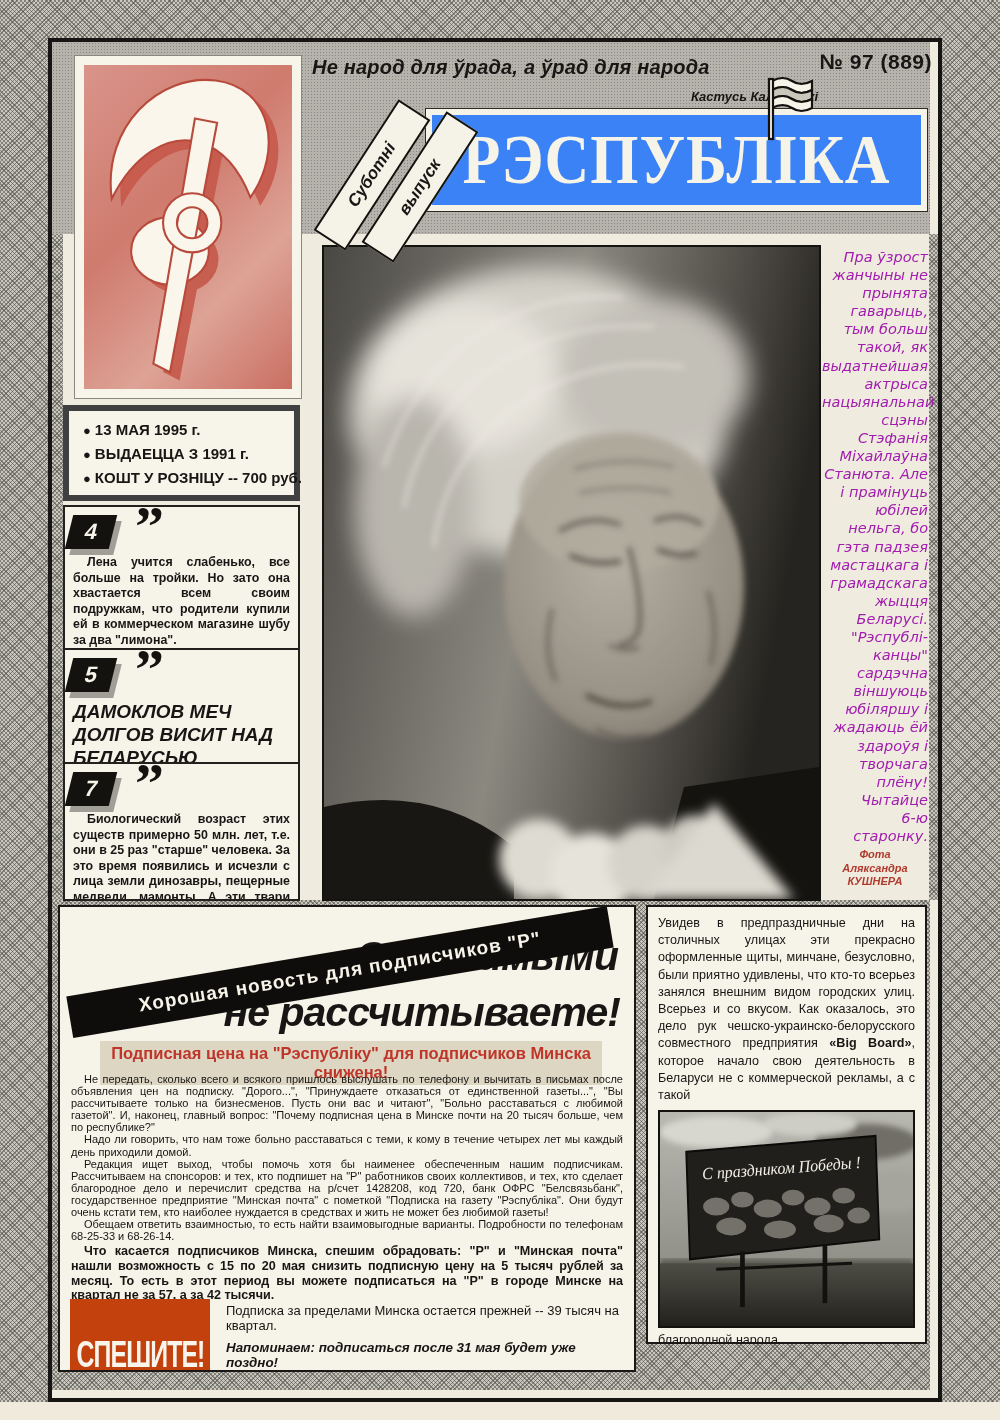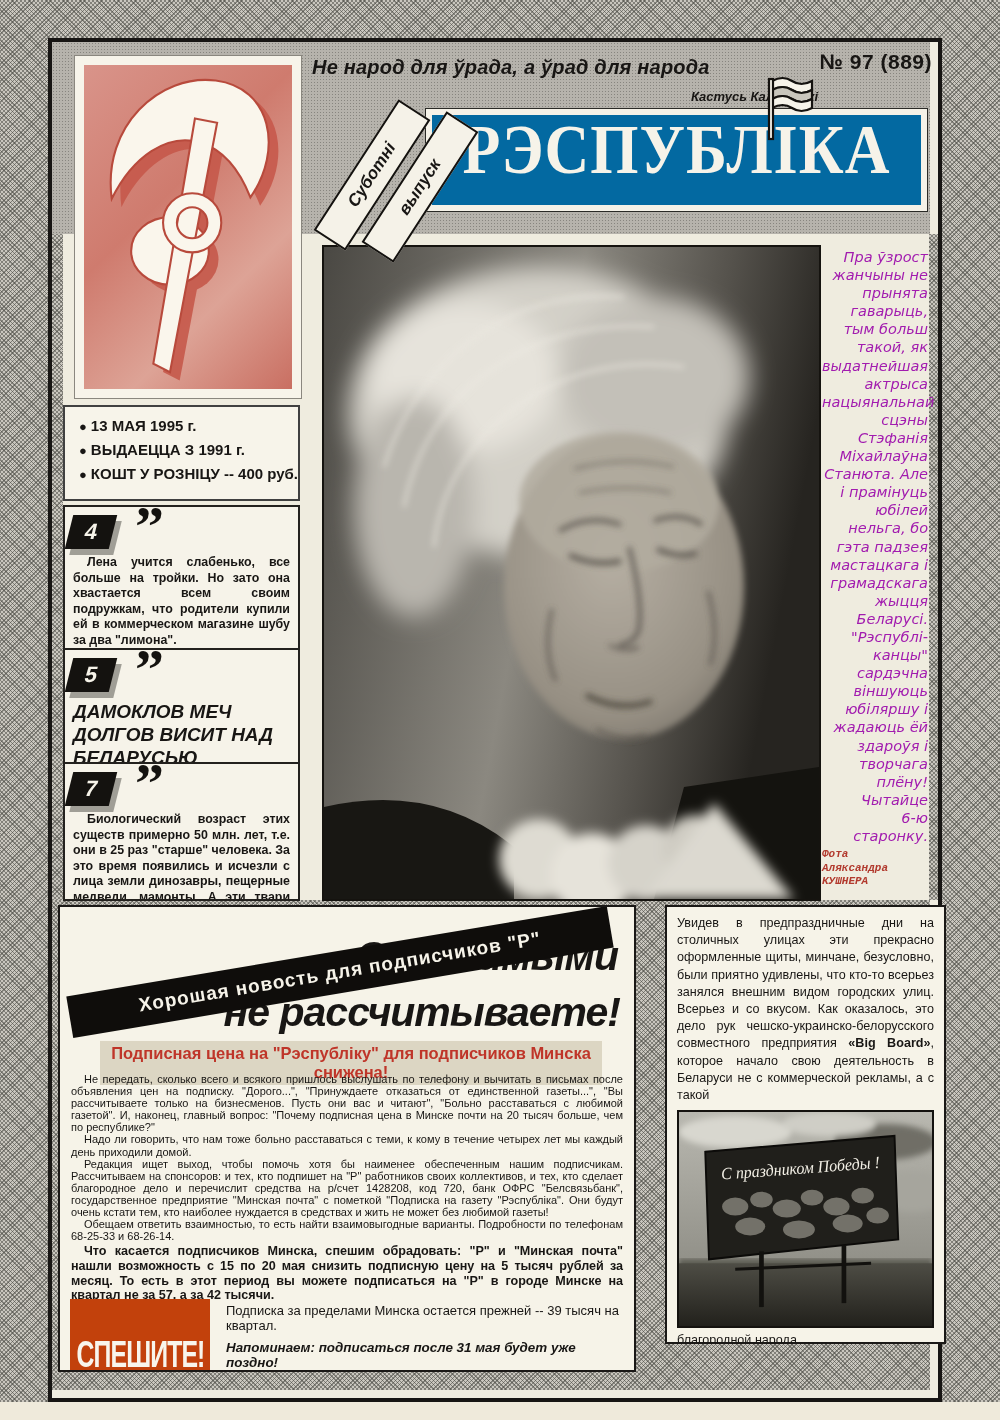--- a/index.html
+++ b/index.html
@@ -13,52 +13,52 @@
   .frame{position:absolute;left:48px;top:38px;width:886px;height:1356px;border:4px solid #171513;background:#efecdf;}
   
   .mh-band{position:absolute;left:0;top:0;width:878px;height:192px;}
   .logo-box{position:absolute;left:22px;top:13px;width:228px;height:344px;background:#f7f4ea;border:1px solid #8a877f;padding:9px;box-sizing:border-box;z-index:5;}
   .logo-inner{width:100%;height:100%;background:linear-gradient(135deg,#d9948a 0%,#cf7b6e 40%,#dda396 70%,#c96f62 100%);position:relative;overflow:hidden;}
   .logo-inner svg{position:absolute;left:0;top:0;width:100%;height:100%;}
   .motto{position:absolute;left:260px;top:14px;width:520px;font-size:20px;font-weight:bold;font-style:italic;letter-spacing:.2px;}
   .motto-author{position:absolute;right:120px;top:47px;font-size:13px;font-weight:bold;font-style:italic;}
   .issue-no{position:absolute;right:6px;top:8px;font-size:21px;font-weight:bold;letter-spacing:.5px;}
   .mh-boxwrap{position:absolute;left:373px;top:66px;width:503px;height:104px;background:#f5f2e8;border:1px solid #2a2a26;padding:6px;box-sizing:border-box;z-index:3;}
-  .mh-black{width:100%;height:100%;background:#0369a1;display:flex;align-items:flex-start;justify-content:center;}
+  .mh-black{width:100%;height:100%;background:#3b82f6;display:flex;align-items:center;justify-content:center;}
   .mh-title{font-family:"Liberation Serif",serif;font-weight:bold;font-size:62px;color:#f6f3e9;letter-spacing:1px;transform:scaleY(1.12);white-space:nowrap;}
   .mh-flag{position:absolute;left:336px;top:-34px;width:54px;height:66px;z-index:4;}
   .ribbons{position:absolute;left:250px;top:48px;width:200px;height:180px;z-index:6;}
   .ribbon{position:absolute;width:152px;height:34px;background:#f5f2e8;border:2px solid #14120f;display:flex;align-items:center;justify-content:center;font-weight:bold;font-style:italic;font-size:17px;transform:rotate(-57deg);}
   .ribbon.r1{left:-8px;top:66px;}
   .ribbon.r2{left:40px;top:78px;}
   
-  .info-box{position:absolute;left:11px;top:363px;width:237px;height:96px;background:#f7f4ea;border:2px solid #404040;box-sizing:border-box;padding:10px 8px 0 14px;z-index:2;}
+  .info-box{position:absolute;left:11px;top:363px;width:237px;height:96px;background:#f7f4ea;border:6px solid #404040;box-sizing:border-box;padding:10px 8px 0 14px;z-index:2;}
   .info-line{font-size:15px;font-weight:bold;margin-bottom:7px;white-space:nowrap;}
   .info-line .b{font-size:13px;margin-right:4px;}
   .teaser{position:absolute;left:11px;width:237px;background:#f6f3e9;border:2px solid #23211e;box-sizing:border-box;padding:4px 8px 4px 8px;overflow:hidden;z-index:2;}
   .t4{top:463px;height:145px;}
   .t5{top:606px;height:116px;}
   .t7{top:720px;height:139px;}
   .teaser-head{position:relative;height:44px;}
   .pagenum{position:absolute;left:-4px;top:4px;width:44px;height:34px;background:#14120f;color:#f6f3e9;font-weight:bold;font-size:22px;text-align:center;line-height:34px;transform:skewX(-14deg);box-shadow:6px 6px 0 rgba(90,88,82,.55);}
   .quote-glyph{position:absolute;left:62px;top:-18px;font-family:"Liberation Serif",serif;font-size:58px;font-weight:bold;color:#14120f;}
   .teaser-text{font-size:12.4px;font-weight:bold;line-height:1.25;text-align:justify;}
   .teaser-text .ind{display:inline-block;width:14px;}
   .t5 .headline5{font-size:19px;font-weight:bold;font-style:italic;line-height:1.22;margin-top:2px;}
   
   .photo{position:absolute;left:270px;top:203px;width:495px;height:652px;border:2px solid #15130f;background:#2c2b28;z-index:2;}
   .photo svg{display:block;width:100%;height:100%;}
   .feature-col{position:absolute;left:770px;top:206px;width:106px;font-family:"DejaVu Sans",sans-serif;font-style:italic;font-weight:500;color:#a21caf;font-size:14.5px;line-height:18.1px;text-align:right;white-space:pre-line;z-index:2;}
-  .feature-credit{position:absolute;left:770px;top:806px;width:106px;font-family:Liberation Mono, monospace;font-style:italic;font-weight:bold;color:#b23a2e;font-size:11px;line-height:13.5px;text-align:left;white-space:pre-line;z-index:2;}
+  .feature-credit{position:absolute;left:770px;top:806px;width:106px;font-family:Liberation Sans, sans-serif;font-style:italic;font-weight:bold;color:#b23a2e;font-size:11px;line-height:13.5px;text-align:center;white-space:pre-line;z-index:2;}
   .strip-left{position:absolute;left:0;top:192px;width:11px;height:666px;}
   .strip-right{position:absolute;right:0;top:192px;width:9px;height:666px;}
   
   .bottom-band{position:absolute;left:0;top:858px;width:878px;height:490px;}
   .sub-box{position:absolute;left:6px;top:863px;width:578px;height:467px;background:#f6f3e8;border:2px solid #1a1816;box-sizing:border-box;overflow:hidden;z-index:2;}
-  .bb-box{position:absolute;left:594px;top:863px;width:281px;height:439px;background:#f6f3e8;border:2px solid #1a1816;box-sizing:border-box;padding:8px 10px 6px 10px;overflow:hidden;z-index:2;margin-left:19px;}
+  .bb-box{position:absolute;left:594px;top:863px;width:281px;height:439px;background:#f6f3e8;border:2px solid #1a1816;box-sizing:border-box;padding:8px 10px 6px 10px;overflow:hidden;z-index:2;}
   .sub-ribbon{position:absolute;left:6px;top:44px;width:548px;height:42px;background:#0f0d0b;color:#f6f3e9;font-weight:bold;font-size:19px;letter-spacing:1px;display:flex;align-items:center;justify-content:center;transform:rotate(-9.5deg);z-index:3;}
   .sub-h1{position:absolute;right:16px;top:26px;font-size:41px;font-weight:bold;font-style:italic;letter-spacing:-1px;white-space:nowrap;}
   .sub-h2{position:absolute;right:14px;top:82px;font-size:41px;font-weight:bold;font-style:italic;letter-spacing:-1px;white-space:nowrap;}
   .sub-subhead{position:absolute;left:40px;top:134px;width:502px;background:#dcd6c3;color:#bf3529;font-weight:bold;font-size:16.5px;text-align:center;padding:3px 0;}
   .sub-body{position:absolute;left:11px;right:11px;top:166px;}
   .sub-body p{margin:0;font-size:11px;line-height:12.1px;text-align:justify;text-indent:13px;}
   .sub-body p.boldp{font-size:12.6px;line-height:14.6px;font-weight:bold;margin-top:2px;}
   .sub-bottom{position:absolute;left:10px;top:392px;right:11px;display:flex;z-index:2;}
   .hurry{width:140px;height:72px;background:#c2410c;color:#f8f5ec;font-weight:bold;font-size:27px;display:flex;align-items:flex-end;justify-content:center;letter-spacing:-1px;transform-origin:left top;flex:0 0 auto;}
   .hurry span{transform:scaleY(1.35) scaleX(.92);display:inline-block;}
@@ -121,21 +121,21 @@
       <div class="ribbon r1">Суботні</div>
       <div class="ribbon r2">выпуск</div>
     </div>
 
     <div class="strip-left hatch"></div>
     <div class="strip-right hatch"></div>
 
     <div class="info-box">
       <div class="info-line"><span class="b">●</span><span>13 МАЯ 1995 г.</span></div>
       <div class="info-line"><span class="b">●</span><span>ВЫДАЕЦЦА З 1991 г.</span></div>
-      <div class="info-line"><span class="b">●</span><span>КОШТ У РОЗНІЦУ -- 400 руб.</span></div>
+      <div class="info-line"><span class="b">●</span><span>КОШТ У РОЗНІЦУ -- 700 руб.</span></div>
     </div>
 
     <div class="teaser t4">
       <div class="teaser-head">
         <div class="pagenum">4</div>
         <div class="quote-glyph">”</div>
       </div>
       <div class="teaser-text"><span class="ind"></span><span>Лена учится слабенько, все больше на тройки. Но зато она хвастается всем своим подружкам, что родители купили ей в коммерческом магазине шубу за два "лимона".</span></div>
     </div>
 

